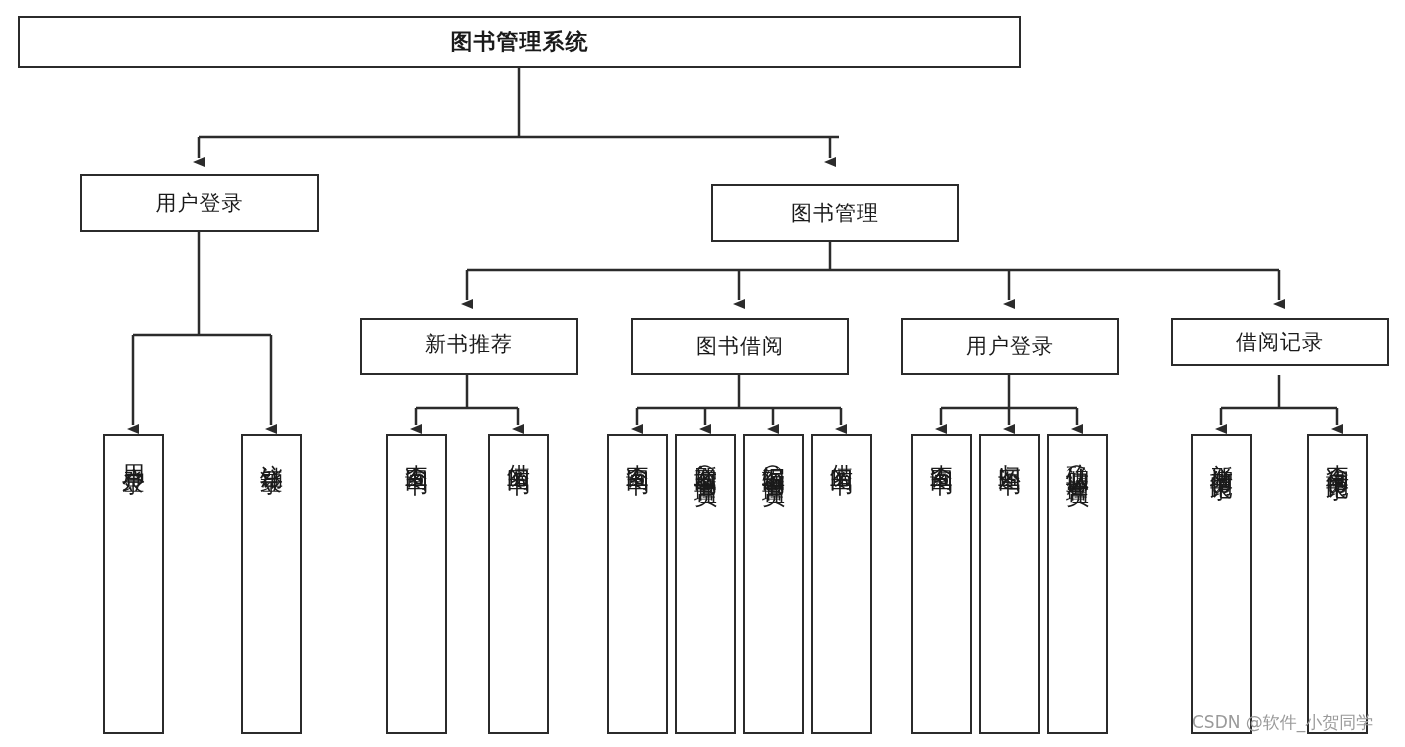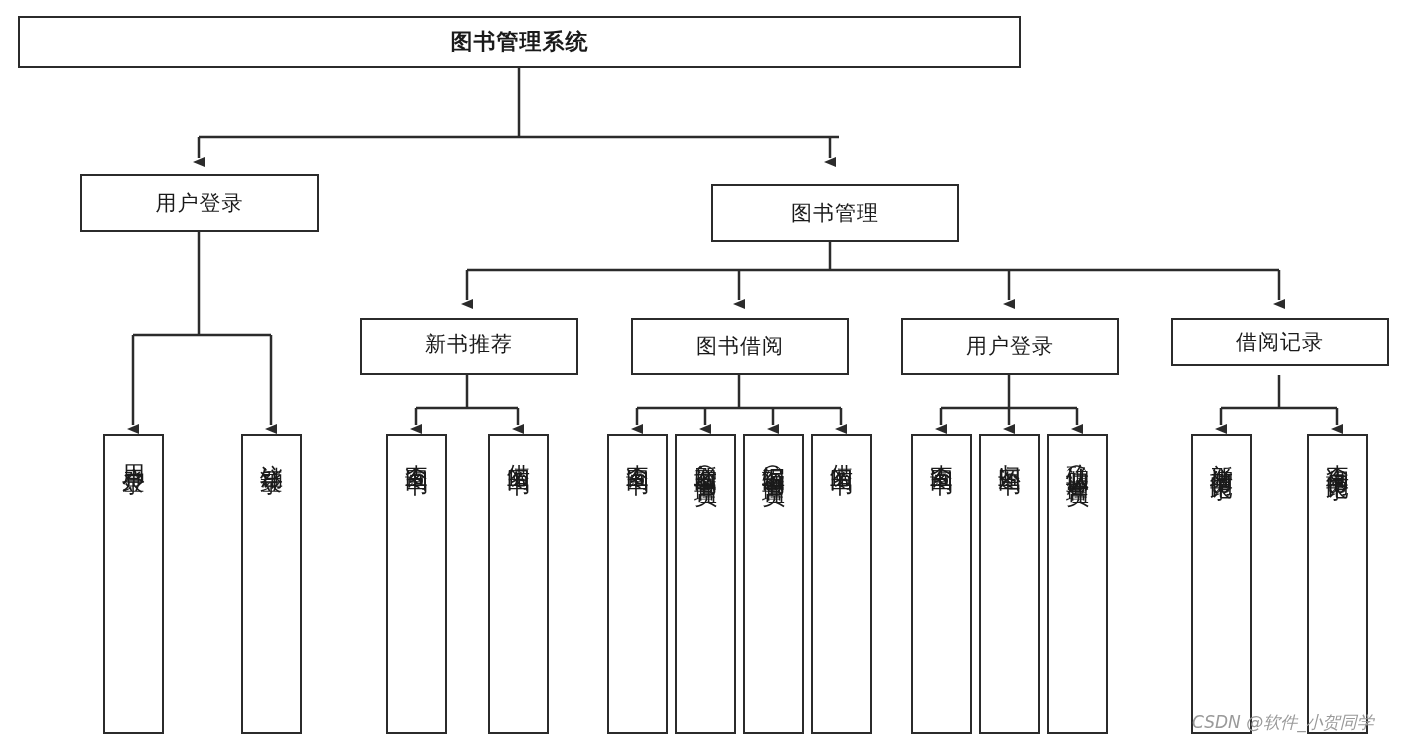--- a/index.html
+++ b/index.html
@@ -61,21 +61,20 @@
     font-size: 22px;
   }
   .watermark {
     position: absolute;
     left: 1192px;
     top: 711px;
     font-size: 17px;
     color: #9a9a9a;
     white-space: nowrap;
     font-family: "DejaVu Sans", "Liberation Sans", sans-serif;
-    font-style: italic;
   }
 </style>
 </head>
 <body>
 
 <div id="canvas">
 
   <svg class="edges" viewBox="0 0 1405 747">
     <defs>
       <marker id="arrow" markerWidth="10" markerHeight="12" refX="1" refY="6" orient="auto" markerUnits="userSpaceOnUse">

